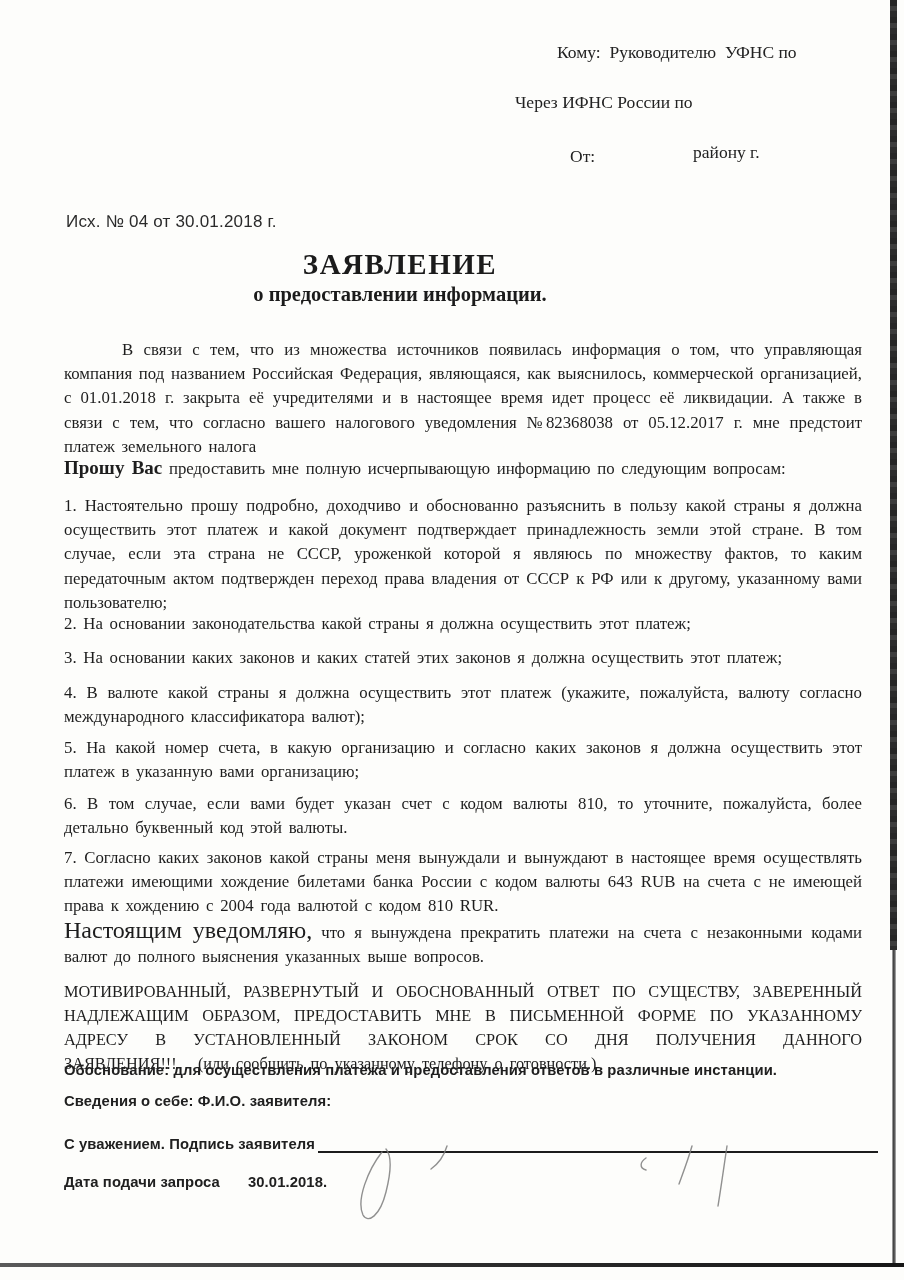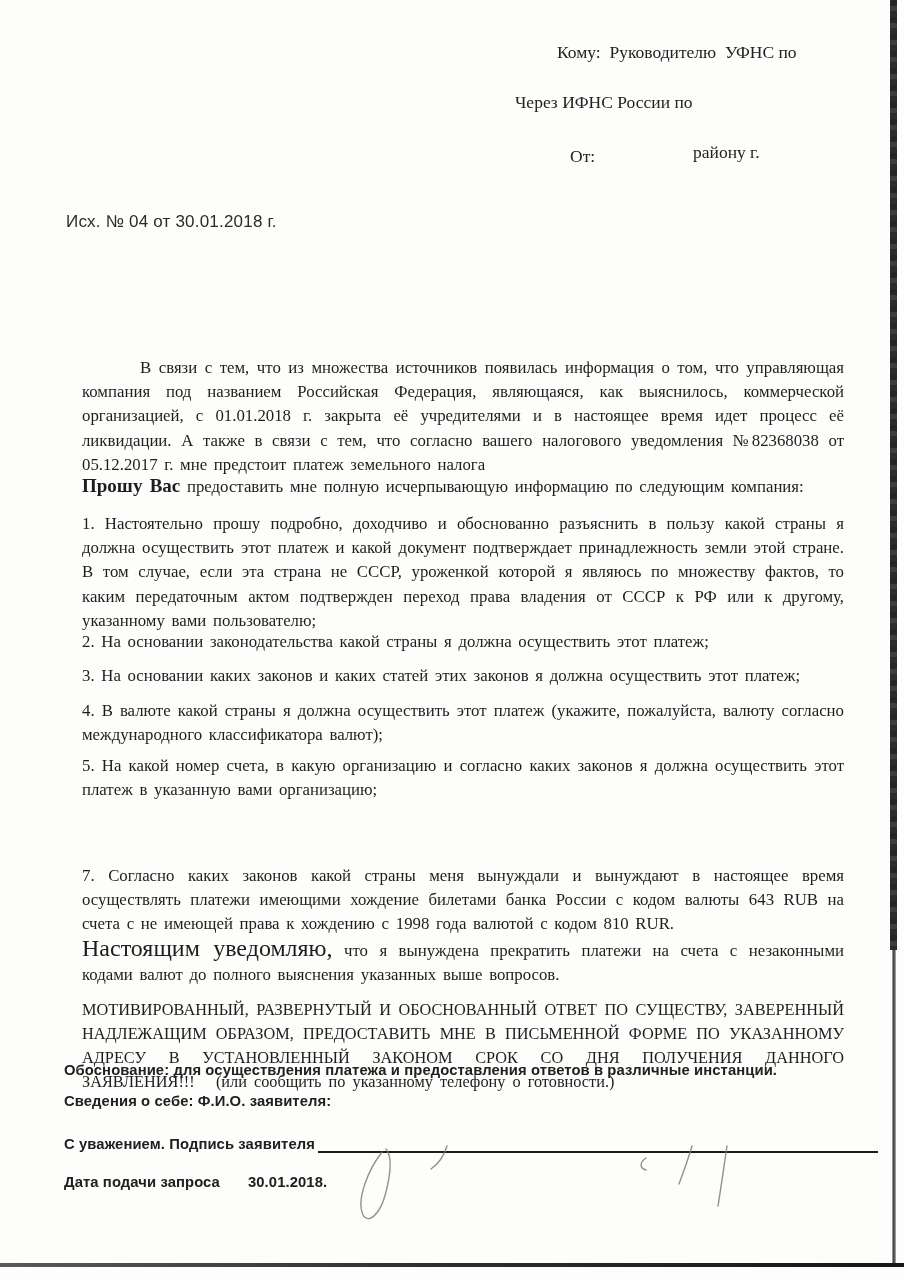--- a/index.html
+++ b/index.html
@@ -26,21 +26,21 @@
   }
   .doc-subtitle {
     margin:2px 0 0 0; font-size:20.5px; font-weight:bold; color:#1b1b1b;
   }
   
   .content { position:absolute; left:64px; top:0; width:814px; height:1280px; }
   .p {
     position:absolute; left:0; right:16px;
     font-size:16.8px; line-height:24.2px;
     text-align:justify; word-spacing:2.5px;
-    color:#1d1d1d; margin:18px;
+    color:#1d1d1d; margin:0;
   }
   .indent { text-indent:58px; }
   .lead-bold  { font-weight:bold; font-size:19px; }
   .lead-big   { font-size:24px; }
   .demand     { font-size:16.3px; line-height:24px; word-spacing:3px; }
   .sans-b {
     position:absolute; left:0; right:0; margin:0;
     font-family:"Liberation Sans", sans-serif;
     font-weight:bold; font-size:14.8px; color:#202020;
     letter-spacing:.1px;
@@ -67,33 +67,38 @@
 <body>
 
 <div class="page">
 
   <div class="hline" style="left:557px; top:42px;">Кому:  Руководителю  УФНС по</div>
   <div class="hline" style="left:515px; top:75px;margin-top:17px;">Через ИФНС России по</div>
   <div class="hline" style="left:693px; top:110px;margin-top:32px;">району г.</div>
   <div class="hline" style="left:570px; top:146px;">От:</div>
   <div class="ref-line">Исх. № 04 от 30.01.2018 г.</div>
 
+  <div class="title-block">
+    <h1 class="doc-title">ЗАЯВЛЕНИЕ</h1>
+    <h2 class="doc-subtitle">о предоставлении информации.</h2>
+  </div>
 
   <div class="content">
 
     <p class="p indent" style="top:338px;">В связи с тем, что из множества источников появилась информация о том, что управляющая компания под названием Российская Федерация, являющаяся, как выяснилось, коммерческой организацией, с 01.01.2018 г. закрыта её учредителями и в настоящее время идет процесс её ликвидации. А также  в связи с тем, что согласно вашего налогового уведомления №82368038 от 05.12.2017 г. мне предстоит платеж земельного налога</p>
 
-    <p class="p" style="top:456px;"><span class="lead-bold">Прошу Вас</span> <span>предоставить мне полную исчерпывающую информацию по следующим компания:</span></p>
+    <p class="p" style="top:456px;"><span class="lead-bold">Прошу Вас</span> <span>предоставить мне полную исчерпывающую информацию по следующим вопросам:</span></p>
 
     <p class="p" style="top:494px;">1. Настоятельно прошу  подробно, доходчиво и обоснованно разъяснить в пользу какой страны я должна осуществить этот платеж и какой документ подтверждает принадлежность земли этой стране. В том случае, если эта страна не СССР, уроженкой которой я являюсь по множеству фактов, то каким передаточным актом подтвержден переход права владения от СССР к РФ или к другому, указанному вами пользователю;</p>
     <p class="p" style="top:612px;">2. На основании законодательства какой страны я должна осуществить этот платеж;</p>
     <p class="p" style="top:646px;">3.  На основании каких законов и каких статей этих законов я должна осуществить этот платеж;</p>
     <p class="p" style="top:681px;">4.  В валюте какой страны я должна осуществить этот платеж (укажите, пожалуйста,  валюту согласно международного классификатора валют);</p>
     <p class="p" style="top:736px;">5. На какой номер счета, в какую организацию и согласно каких законов я должна осуществить этот платеж в указанную вами организацию;</p>
-    <p class="p" style="top:846px;">7. Согласно каких законов какой страны меня вынуждали и вынуждают в настоящее время осуществлять платежи имеющими хождение  билетами банка России с кодом валюты 643 RUB на счета с не имеющей права к хождению с 1998 года валютой с кодом 810 RUR.</p>
+    <p class="p" style="top:792px;">6. В том случае, если вами будет указан счет с кодом валюты 810, то уточните, пожалуйста, более детально буквенный код этой валюты.</p>
+    <p class="p" style="top:846px;">7. Согласно каких законов какой страны меня вынуждали и вынуждают в настоящее время осуществлять платежи имеющими хождение  билетами банка России с кодом валюты 643 RUB на счета с не имеющей права к хождению с 2004 года валютой с кодом 810 RUR.</p>
 
     <p class="p" style="top:918px;"><span class="lead-big">Настоящим уведомляю,</span> <span>что я вынуждена прекратить платежи на счета с незаконными кодами валют до полного выяснения указанных выше вопросов.</span></p>
 
     <p class="p demand" style="top:980px;"><span>МОТИВИРОВАННЫЙ, РАЗВЕРНУТЫЙ И ОБОСНОВАННЫЙ ОТВЕТ ПО СУЩЕСТВУ, ЗАВЕРЕННЫЙ НАДЛЕЖАЩИМ ОБРАЗОМ, ПРЕДОСТАВИТЬ МНЕ В ПИСЬМЕННОЙ ФОРМЕ ПО УКАЗАННОМУ АДРЕСУ В УСТАНОВЛЕННЫЙ ЗАКОНОМ СРОК СО ДНЯ ПОЛУЧЕНИЯ ДАННОГО ЗАЯВЛЕНИЯ!!!</span>&nbsp;&nbsp;&nbsp;<span>(или сообщить по указанному телефону о готовности.)</span></p>
 
     <p class="sans-b" style="top:1062px;"><span>Обоснование:</span> <span>для осуществления платежа  и предоставления ответов в различные инстанции.</span></p>
 
     <p class="sans-b" style="top:1093px;">Сведения о себе: Ф.И.О. заявителя:</p>
 
     <div class="sans-b sig-row" style="top:1136px;">

